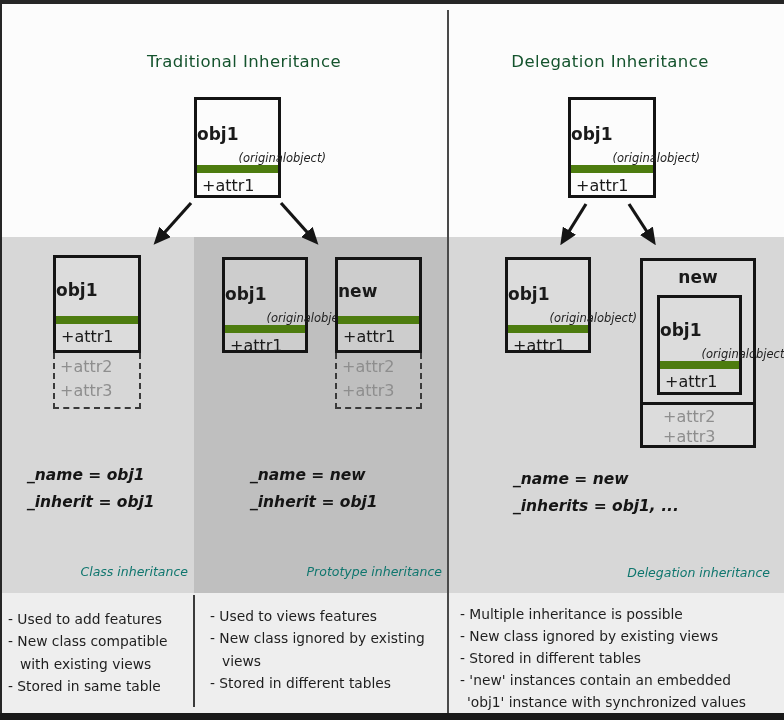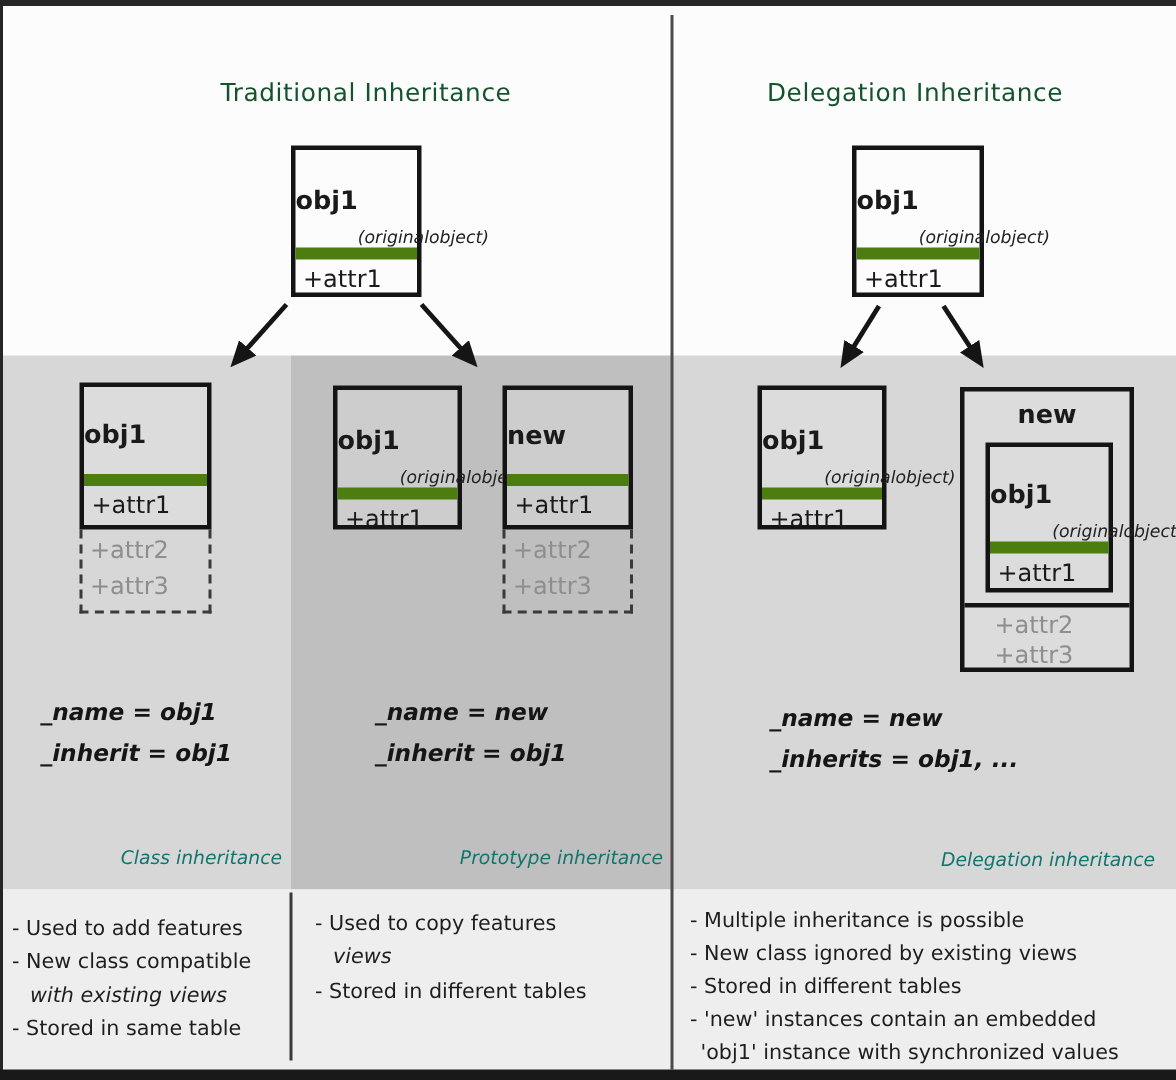--- a/index.html
+++ b/index.html
@@ -62,21 +62,21 @@
   .caption{position:absolute;font-style:italic;font-size:12.5px;color:#0f766e;text-align:right;}
   .cap-class{left:38px;top:564px;width:150px;}
   .cap-proto{left:242px;top:564px;width:200px;}
   .cap-deleg{left:570px;top:565px;width:200px;}
 
   
   .notes{position:absolute;font-size:13.8px;line-height:22.3px;color:#1e1e1e;}
   .notes-class{left:8px;top:608px;width:184px;}
   .notes-proto{left:210px;top:605px;width:236px;}
   .notes-deleg{left:460px;top:603px;width:322px;line-height:22px;}
-  .notes .cont{padding-left:12px;font-style:italic;}
+  .notes .cont{padding-left:12px;}
   .notes .cont-sm{padding-left:7px;}
 
   
   .arrows{position:absolute;left:0;top:0;width:784px;height:720px;pointer-events:none;}
 </style>
 </head>
 <body>
 
 <div id="canvas">
 
@@ -206,21 +206,22 @@
   <div class="caption cap-proto">Prototype inheritance</div>
   <div class="caption cap-deleg">Delegation inheritance</div>
 
   <div class="notes notes-class">
     <div>- Used to add features</div>
     <div>- New class compatible</div>
     <div class="cont">with existing views</div>
     <div>- Stored in same table</div>
   </div>
   <div class="notes notes-proto">
-    <div>- Used to copy features</div>
+    <div>- Used to views features</div>
+    <div>- New class ignored by existing</div>
     <div class="cont">views</div>
     <div>- Stored in different tables</div>
   </div>
   <div class="notes notes-deleg">
     <div>- Multiple inheritance is possible</div>
     <div>- New class ignored by existing views</div>
     <div>- Stored in different tables</div>
     <div>- 'new' instances contain an embedded</div>
     <div class="cont-sm">'obj1' instance with synchronized values</div>
   </div>

